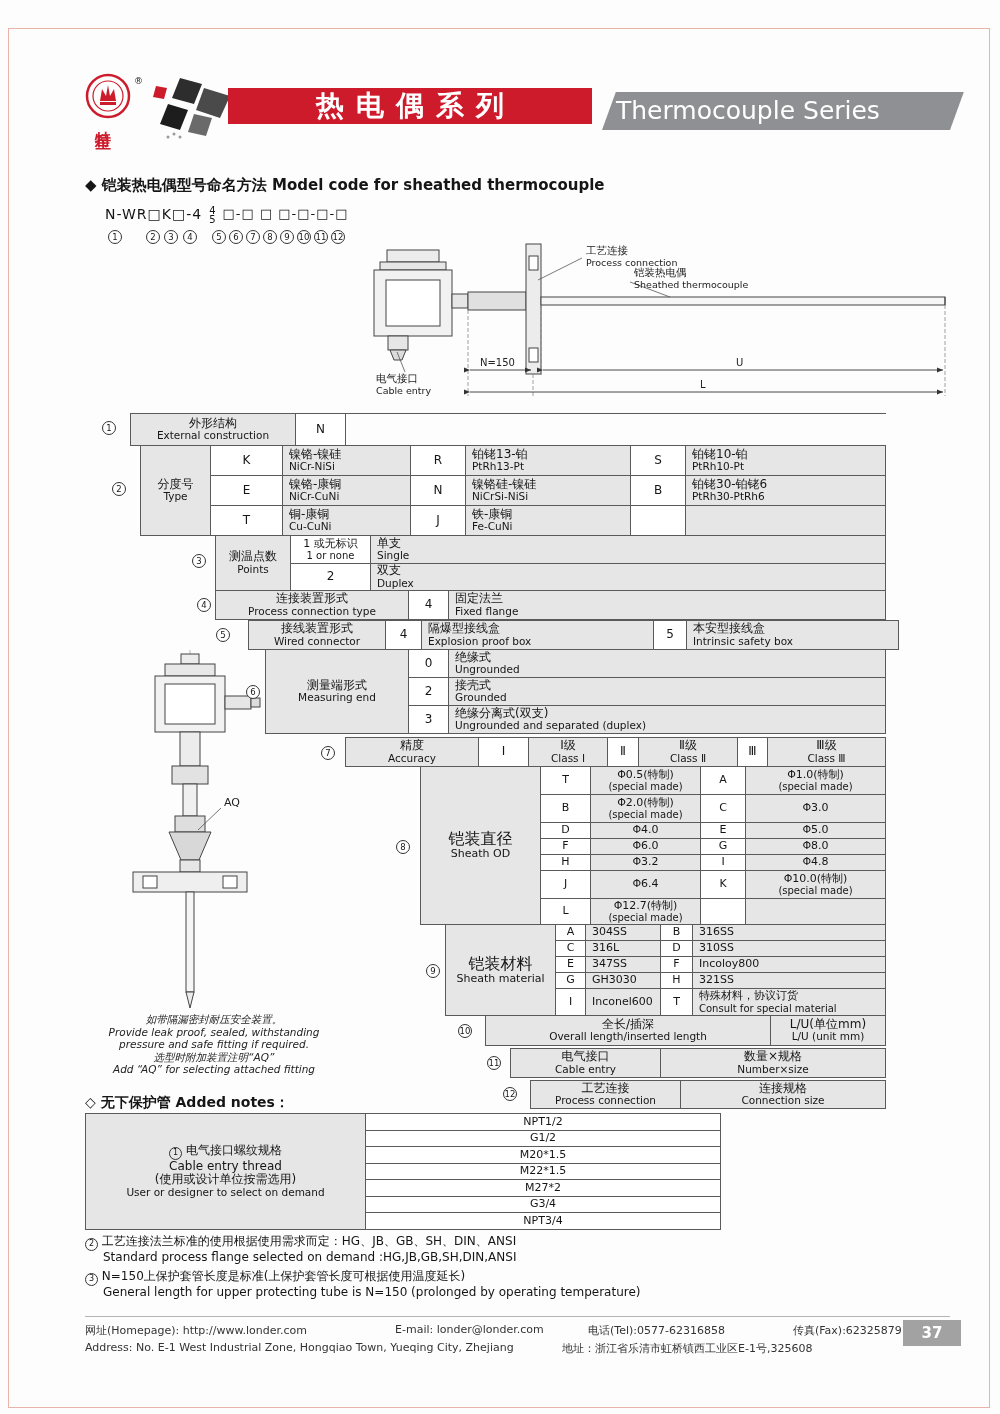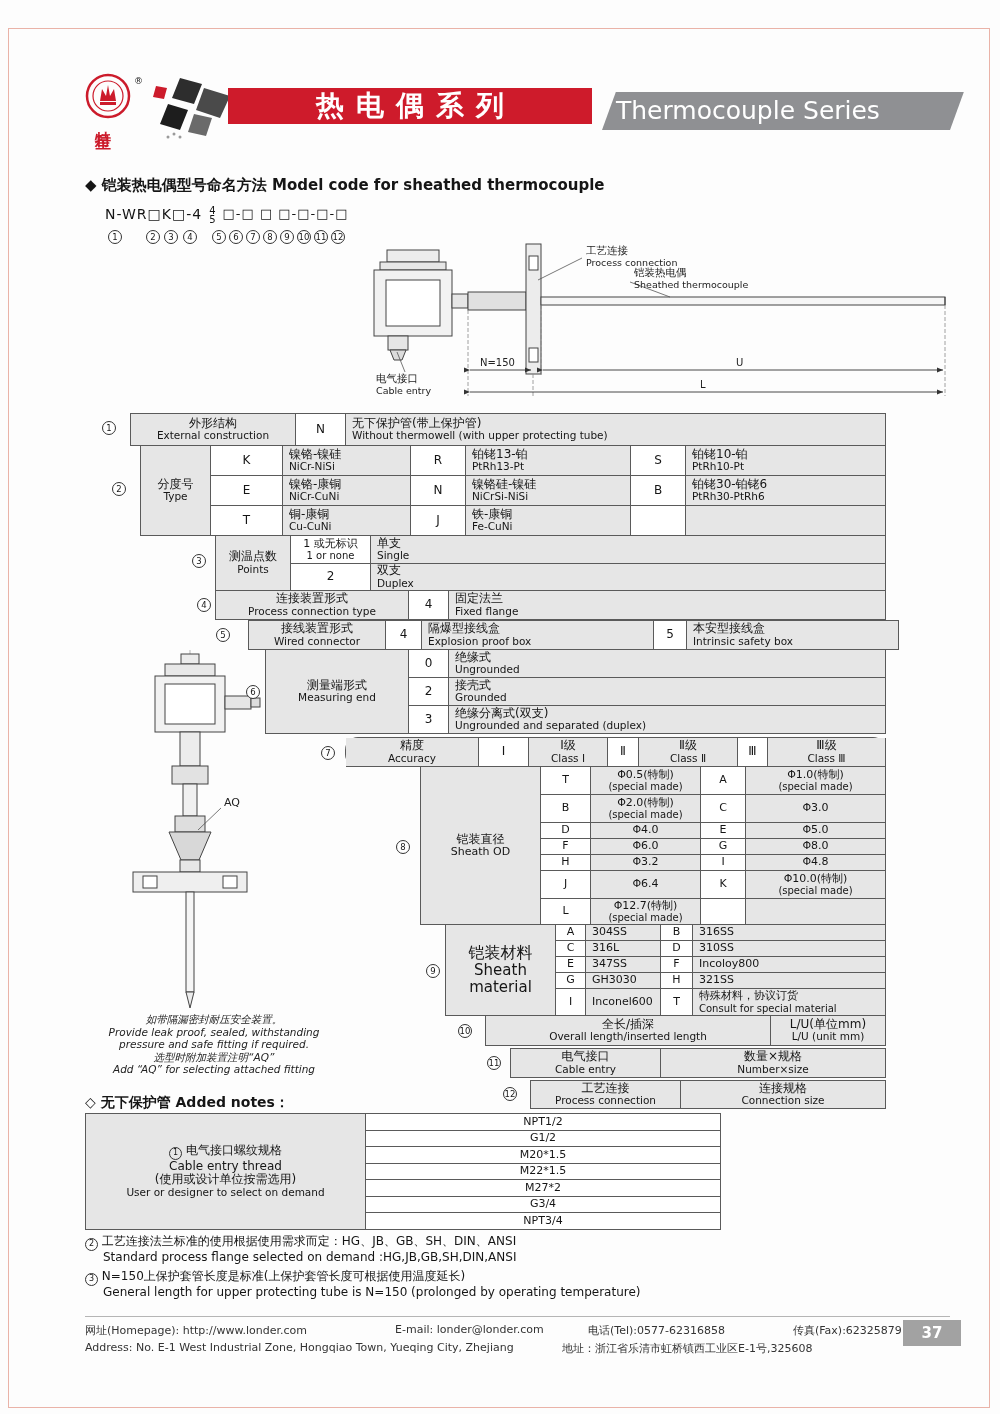--- a/index.html
+++ b/index.html
@@ -187,24 +187,20 @@
 <span class="circ" style="left:503px; top:1087px;">12</span>
 
 <div class="tbl" style="left:130px; top:413px; grid-template-columns:165px 50px 540px; grid-auto-rows:32px;">
   <div class="cell gray">
       <span class="cn">外形结构</span>
       <span class="en">External construction</span>
     </div>
   <div class="cell wht">
       <span class="cn">N</span>
     </div>
-  <div class="cell gray lft">
-      <span class="cn">无下保护管(带上保护管)</span>
-      <span class="en">Without thermowell (with upper protecting tube)</span>
-    </div>
 </div>
 
 <div class="tbl" style="left:140px; top:445px; grid-template-columns:70px 72px 128px 55px 165px 55px 200px; grid-template-rows:30px 30px 30px;">
   <div class="cell gray" style="grid-row:1/4;">
       <span class="cn">分度号</span>
       <span class="en">Type</span>
     </div>
   <div class="cell wht">
       <span class="cn">K</span>
     </div>
@@ -348,21 +344,21 @@
     </div>
   <div class="cell wht">
       <span class="cn">3</span>
     </div>
   <div class="cell gray lft">
       <span class="cn">绝缘分离式(双支)</span>
       <span class="en">Ungrounded and separated (duplex)</span>
     </div>
 </div>
 
-<div class="tbl" style="left:345px; top:737px; grid-template-columns:133px 50px 79px 31px 99px 30px 118px; grid-auto-rows:29px;border-radius:13px;">
+<div class="tbl" style="left:345px; top:737px; grid-template-columns:133px 50px 79px 31px 99px 30px 118px; grid-auto-rows:29px;">
   <div class="cell gray">
       <span class="cn">精度</span>
       <span class="en">Accuracy</span>
     </div>
   <div class="cell wht">
       <span class="cn">Ⅰ</span>
     </div>
   <div class="cell gray">
       <span class="cn">Ⅰ级</span>
       <span class="en">Class Ⅰ</span>
@@ -378,21 +374,21 @@
       <span class="cn">Ⅲ</span>
     </div>
   <div class="cell gray">
       <span class="cn">Ⅲ级</span>
       <span class="en">Class Ⅲ</span>
     </div>
 </div>
 
 <div class="tbl tight" style="left:420px; top:766px; grid-template-columns:120px 50px 110px 45px 140px; grid-template-rows:28px 28px 16px 16px 16px 28px 26px;">
   <div class="cell gray" style="grid-row:1/8;">
-      <span class="cn" style="font-size:12px;">铠装直径</span>
+      <span class="cn" style="font-size:16px;">铠装直径</span>
       <span class="en" style="font-size:11px;">Sheath OD</span>
     </div>
   <div class="cell wht">
       <span class="cn">T</span>
     </div>
   <div class="cell gray">
       <span class="cn">Φ0.5(特制)</span>
       <span class="en">(special made)</span>
     </div>
   <div class="cell wht">
@@ -475,21 +471,21 @@
       <span class="cn"></span>
     </div>
   <div class="cell gray">
       <span class="cn"></span>
     </div>
 </div>
 
 <div class="tbl tight" style="left:445px; top:924px; grid-template-columns:110px 30px 75px 32px 193px; grid-template-rows:16px 16px 16px 16px 27px;">
   <div class="cell gray" style="grid-row:1/6;">
       <span class="cn" style="font-size:16px;">铠装材料</span>
-      <span class="en" style="font-size:15px;">Sheath material</span>
+      <span class="en" style="font-size:11px;">Sheath material</span>
     </div>
   <div class="cell wht">
       <span class="cn">A</span>
     </div>
   <div class="cell gray lft">
       <span class="cn">304SS</span>
     </div>
   <div class="cell wht">
       <span class="cn">B</span>
     </div>

